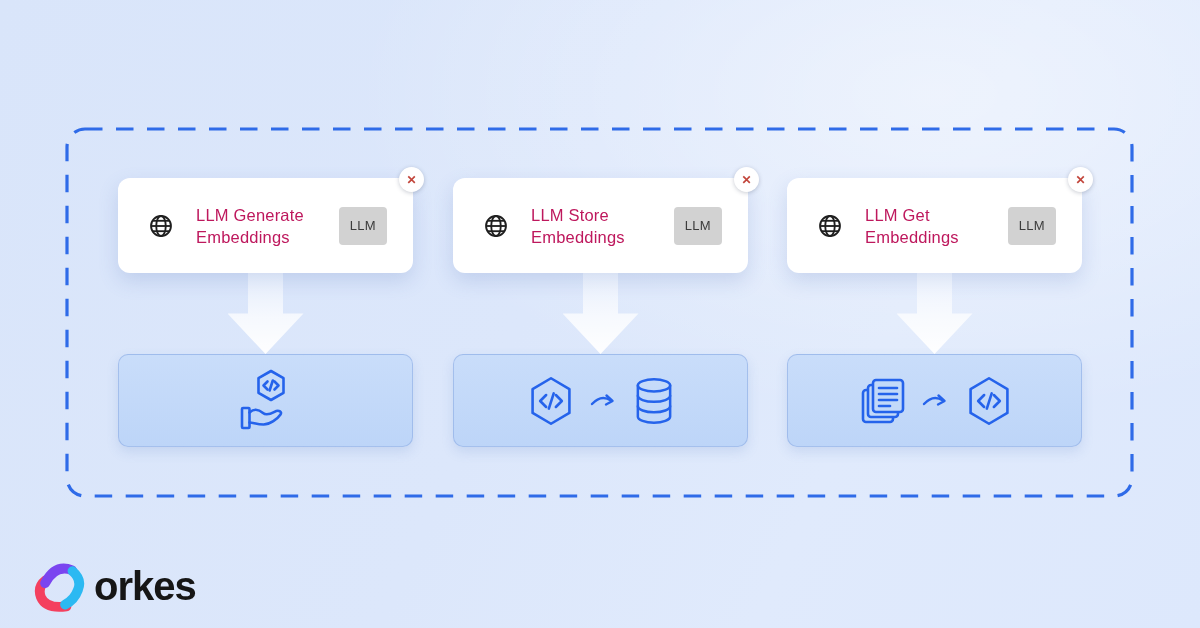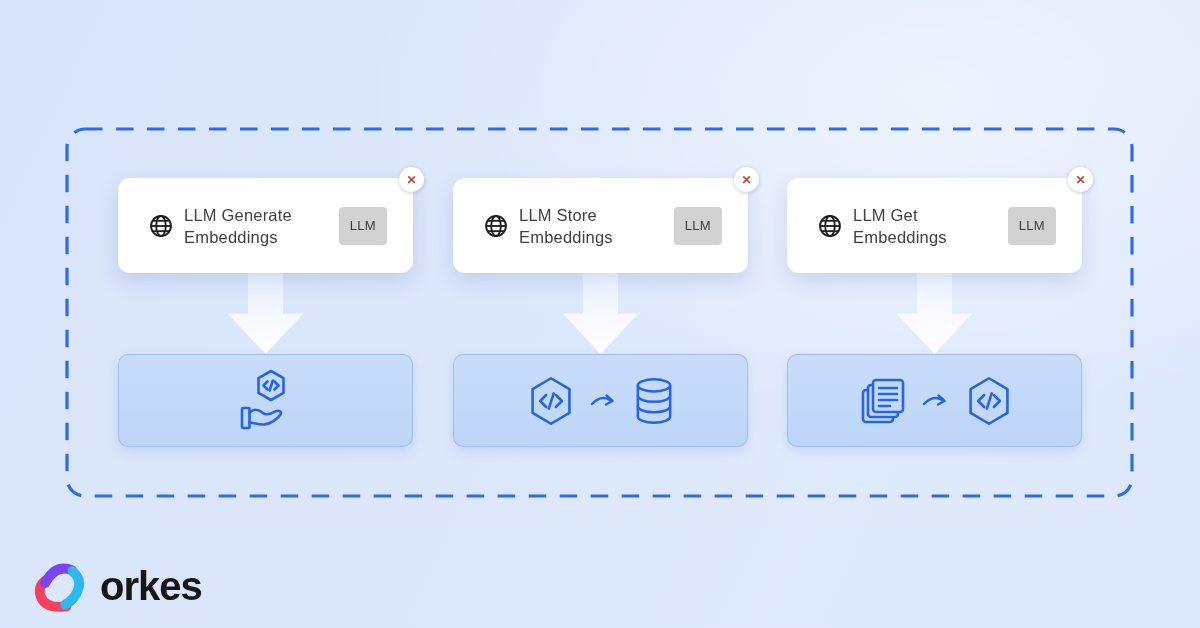--- a/index.html
+++ b/index.html
@@ -40,25 +40,25 @@
     width: 295px; height: 95px;
     background: #ffffff;
     border-radius: 12px;
     box-shadow: 0 8px 20px rgba(84, 115, 185, 0.20);
     display: flex;
     align-items: center;
     padding-left: 30px;
   }
   .globe { width: 26px; height: 26px; flex: 0 0 26px; display: inline-flex; }
   .task-title {
-    margin-left: 10px;
+    margin-left: 22px;
     font-size: 16.5px;
     line-height: 22px;
     font-weight: 500;
-    color: #404040;
+    color: #be185d;
     letter-spacing: 0.2px;
   }
   .task-title span { display: block; }
   .badge {
     position: absolute;
     right: 26px; top: 29px;
     background: #d2d2d2;
     color: #3c3c3c;
     font-size: 13px;
     letter-spacing: 0.3px;
@@ -106,21 +106,21 @@
   .io-box svg { display: block; }
 
   
   .brand {
     position: absolute;
     left: 33px; top: 560px;
     display: flex; align-items: center;
   }
   .brand-mark { width: 52px; height: 52px; }
   .brand-name {
-    margin-left: 15px;
+    margin-left: 9px;
     font-size: 40px;
     font-weight: 700;
     letter-spacing: -1px;
     color: #161616;
   }
 </style>
 </head>
 <body>
 
 <div class="canvas">

